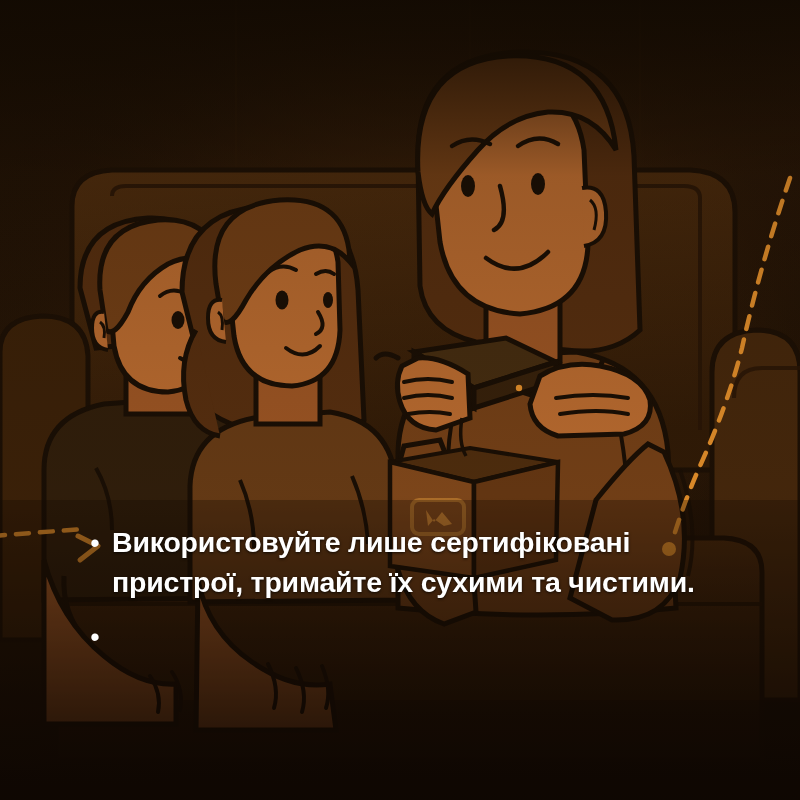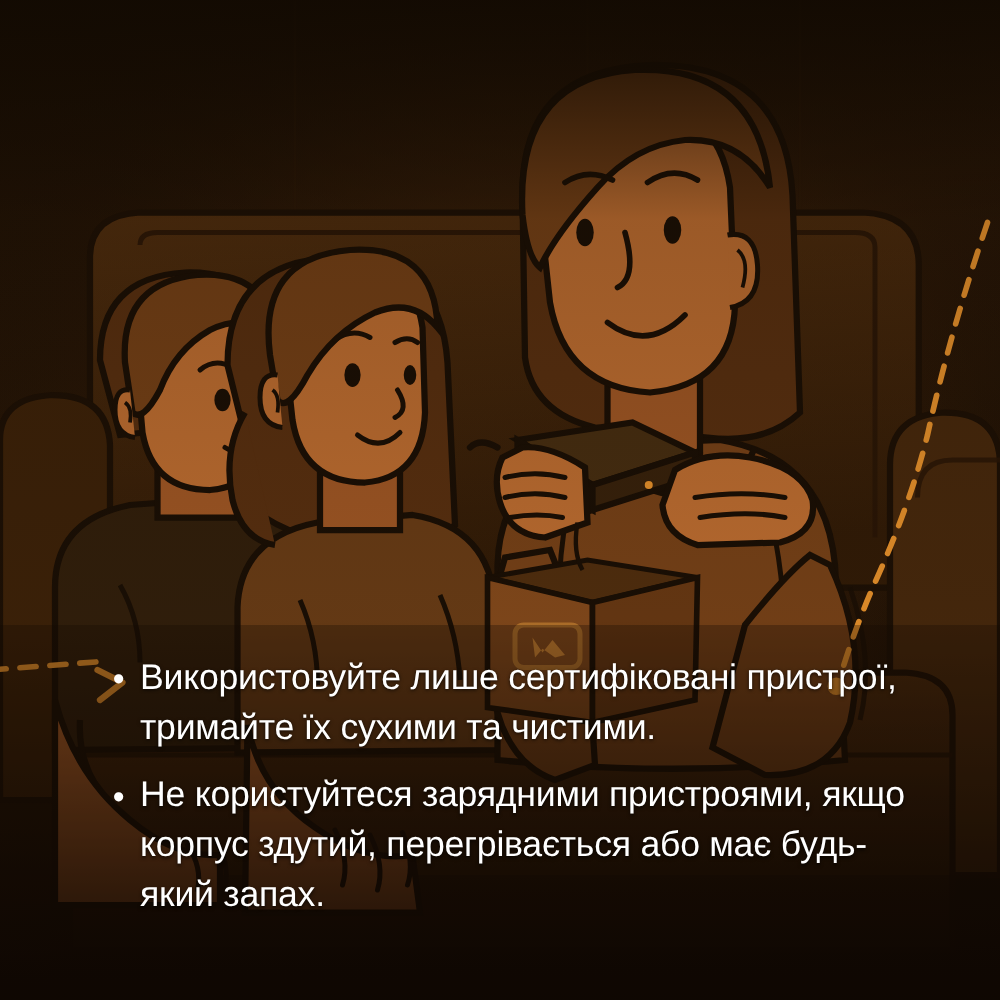--- a/index.html
+++ b/index.html
@@ -49,21 +49,21 @@
     font-size: 27px;
     line-height: 40px;
     padding-top: 1px;
   }
   .bullet-text {
     flex: 1 1 auto;
     color: #ffffff;
     font-size: 28.5px;
     line-height: 40px;
     letter-spacing: -0.2px;
-    font-weight: 400;
+    font-weight: 700;
     max-width: 625px;
     text-shadow: 0 1px 3px rgba(0,0,0,0.75);
     font-stretch: condensed;
   }
   .bullet-gutter { width: 78px; flex: 0 0 auto; }
 </style>
 </head>
 <body>
 
 <div id="stage">
@@ -291,17 +291,16 @@
 
     <div class="bullet-row">
       <div class="bullet-gutter"></div>
       <div class="bullet-dot">•</div>
       <div class="bullet-text">Використовуйте лише сертифіковані пристрої, тримайте їх сухими та чистими.</div>
     </div>
 
     <div class="bullet-row">
       <div class="bullet-gutter"></div>
       <div class="bullet-dot">•</div>
-      <div class="bullet-text">Не користуйтеся зарядними пристроями, якщо корпус здутий, перегрівається або має будь-який запах.</div>
     </div>
 
   </div>
 </div>
 
 </body></html>

